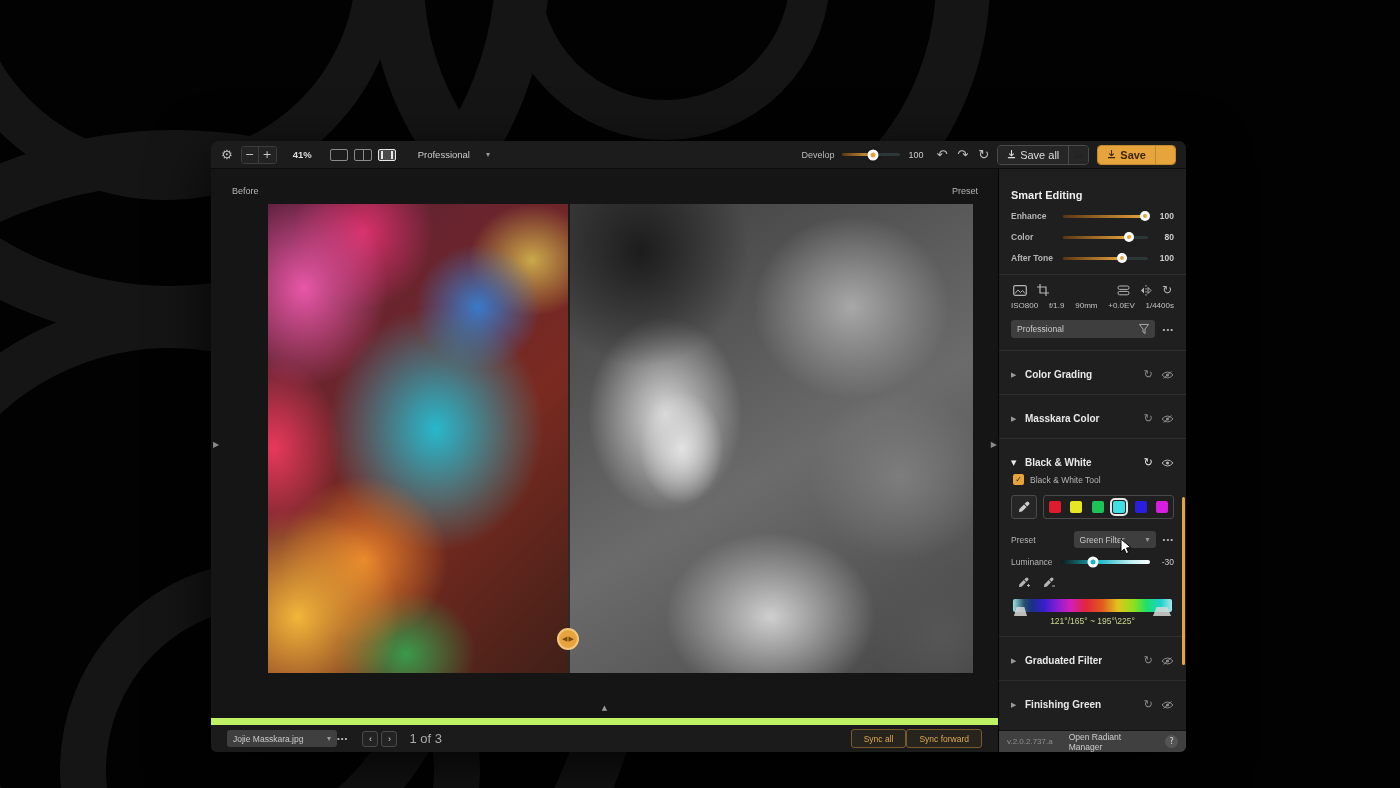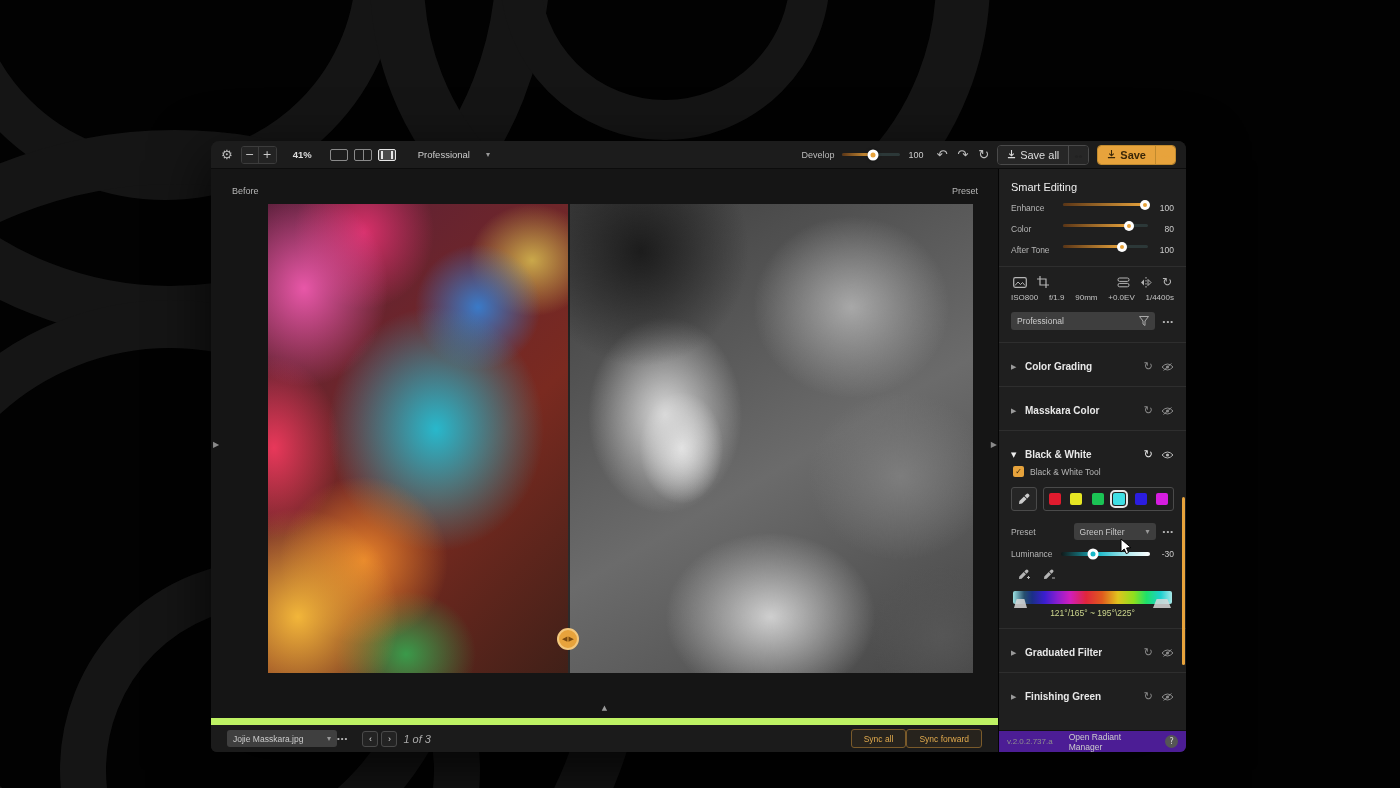--- a/index.html
+++ b/index.html
@@ -112,29 +112,29 @@
 
   
   .bottombar { height:34px; background:#1b1b1b; border-top:7px solid #bef264;
     display:flex; align-items:center; padding:0 16px; gap:0; flex:0 0 auto; }
   .filesel { display:flex; align-items:center; justify-content:space-between; width:110px; height:17px;
     background:#3f3f3f; border-radius:3px; padding:0 6px; color:#ccc; font-size:8.5px; cursor:pointer; }
   .dots { color:#bbb; font-size:8px; letter-spacing:1px; cursor:pointer; background:none; border:none; }
   .navbtns { display:flex; gap:3px; margin-left:14px; }
   .navbtn { width:16px; height:16px; border:1px solid #4a4a4a; border-radius:3px; background:#232323;
     color:#ddd; font-size:9px; line-height:14px; text-align:center; cursor:pointer; }
-  .pos { color:#aaa; font-size:11px; margin-left:6px;font-style:italic; }
+  .pos { color:#aaa; font-size:13px; margin-left:12px; }
   .syncbtn { height:19px; padding:0 12px; background:rgba(231,163,60,.06); border:1px solid #7a5a2a;
     border-radius:3px; color:#e0a94d; font-size:8.5px; cursor:pointer; }
 
   
   .panel { flex:1; background:#1f1f1f; display:flex; flex-direction:column; position:relative; }
   .panelscroll { flex:1; padding:12px 12px 0 12px; overflow:hidden; }
-  .ptitle { color:#eee; font-size:11px; font-weight:normal; margin-bottom:10px; }
-  .prow { display:flex; align-items:flex-start; margin-bottom:11px; }
+  .ptitle { color:#eee; font-size:11px; font-weight:bold; margin-bottom:10px;margin-top:8px; }
+  .prow { display:flex; align-items:center; margin-bottom:11px;font-weight:bold; }
   .plabel { width:52px; color:#b5b5b5; font-size:8.5px; }
   .ptrack { flex:1; height:3px; border-radius:2px; background:#2c3838; position:relative; cursor:pointer; }
   .pfill { height:100%; border-radius:2px; background:linear-gradient(90deg,#5a3516,#e7a33c); }
   .pthumb { position:absolute; top:50%; transform:translate(-50%,-50%); width:10px; height:10px;
     background:#fff; border-radius:50%; }
   .pthumb::after { content:""; position:absolute; inset:3px; border-radius:50%; background:#e7a33c; }
   .pval { width:26px; text-align:right; color:#ccc; font-size:8.5px; }
   .divider { height:1px; background:#2e2e2e; margin:4px -12px 8px; }
   .iconrow { display:flex; align-items:center; gap:10px; margin:2px 2px 4px; }
   .iconrow .gap { flex:1; }
@@ -173,21 +173,21 @@
   .lumval { width:24px; text-align:right; color:#ccc; font-size:8.5px; }
   .droppers { display:flex; gap:12px; margin:2px 0 10px 6px; }
   .huewrap { position:relative; margin:0 2px; }
   .huebar { height:13px; border-radius:2px;
     background:linear-gradient(90deg,#9be0e0 0%,#27506e 7%,#1a2f86 12%,#3b1ed0 20%,#8a1ed0 28%,
       #d01ebc 36%,#e0263c 46%,#e05a1e 56%,#e0c41e 66%,#8ee01e 76%,#1ee06a 84%,#1ed0d0 93%,#a8e8e8 100%); }
   .huehandle { position:absolute; top:8px; width:13px; height:9px; background:#d8d8d8;
     clip-path:polygon(20% 0,80% 0,100% 100%,0 100%); opacity:.85; cursor:ew-resize; }
   .hh-l { left:1px; } .hh-r { right:1px; width:18px; }
   .huecaption { text-align:center; color:#cdd78e; font-size:8.5px; margin:4px 0 2px; }
-  .panelfooter { flex:0 0 22px; background:#4c1d95; border-top:1px solid #111;
+  .panelfooter { flex:0 0 22px; background:#404040; border-top:1px solid #111;
     display:flex; align-items:center; justify-content:flex-end; gap:8px; padding:0 8px; }
   .version { color:#8f8f8f; font-size:8px; margin-right:8px; }
   .manager { color:#ccc; font-size:8.5px; cursor:pointer; }
   .qmark { width:13px; height:13px; border-radius:50%; background:#555; color:#ddd; font-size:8px;
     line-height:13px; text-align:center; cursor:pointer; }
   .pscrollbar { position:absolute; right:1px; top:328px; width:3px; height:168px;
     background:#e7a33c; border-radius:2px; cursor:grab; }
 
   .cursor { position:absolute; left:1120px; top:538px; z-index:50; pointer-events:none; }
 </style>

